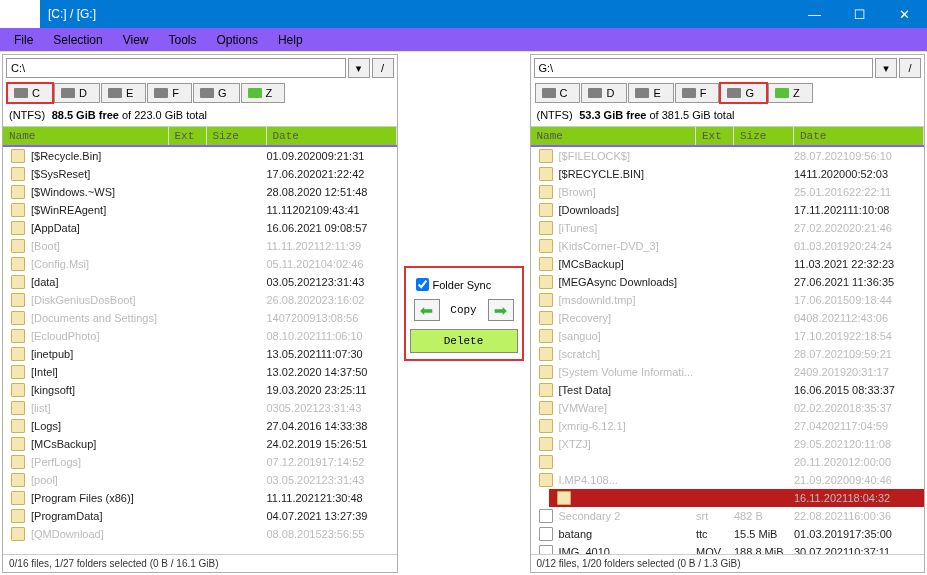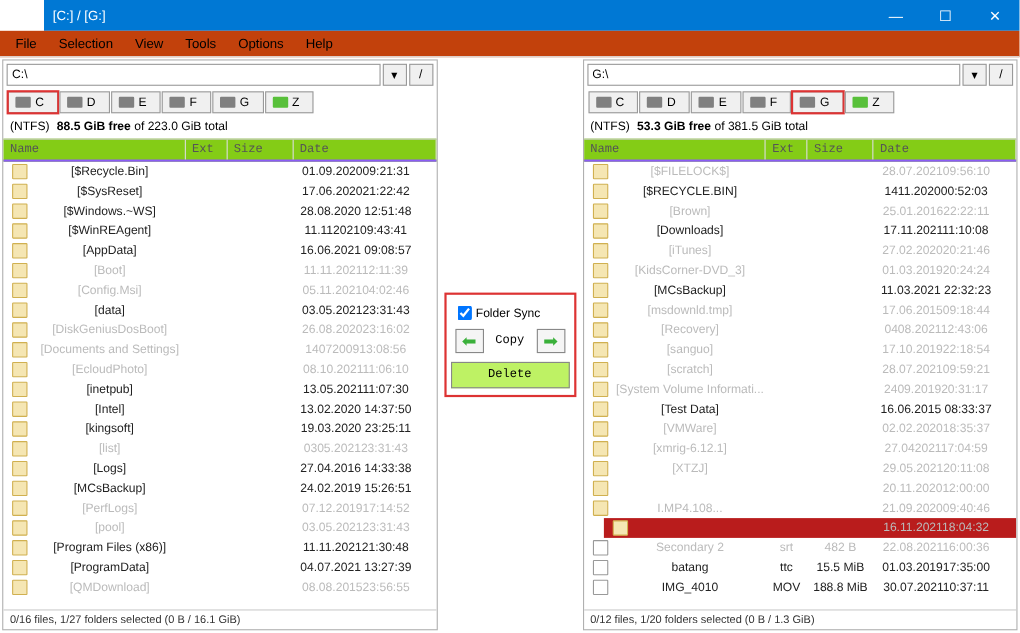--- a/index.html
+++ b/index.html
@@ -3,21 +3,21 @@
   <meta charset="utf-8">
   <style>
     * { box-sizing: border-box; margin: 0; padding: 0; font-family: Tahoma, Arial, sans-serif; font-size: 11px; }
     body { background: #fff; width: 927px; height: 575px; overflow: hidden; display: flex; flex-direction: column; }
     
     .titlebar { background: #0078d4; height: 28px; display: flex; align-items: center; color: #fff; padding-left: 8px; margin-left: 40px; }
     .titlebar-text { flex: 1; font-size: 12px; }
     .titlebar-btns { display: flex; }
     .titlebar-btn { width: 45px; height: 28px; display: flex; align-items: center; justify-content: center; color: #fff; font-size: 13px; }
     
-    .menubar { background: #c2410c; height: 24px; display: flex; align-items: center; padding: 0 4px; border-bottom: 1px solid #e0e0e0; }
+    .menubar { background: #8b5cf6; height: 24px; display: flex; align-items: center; padding: 0 4px; border-bottom: 1px solid #e0e0e0; }
     .menubar span { padding: 4px 10px; font-size: 12px; }
     
     .main { flex: 1; display: flex; overflow: hidden; }
     .pane { display: flex; flex-direction: column; border: 1px solid #b0b0b0; margin: 2px; overflow: hidden; }
     .pane.left { width: 405px; }
     .pane.right { width: 405px; }
     .center { flex: 1; display: flex; flex-direction: column; align-items: center; justify-content: center; gap: 4px; padding: 4px; }
     
     .pathbar { display: flex; padding: 3px; gap: 2px; }
     .pathbar input { flex: 1; border: 1px solid #999; padding: 2px 4px; height: 20px; }
@@ -33,21 +33,21 @@
     .spacebar b { font-weight: bold; }
     
     .listheader { display: flex; background: #84cc16; border-top: 1px solid #ccc; border-bottom: 2px solid #8b5cf6; }
     .listheader div { padding: 3px 6px; border-right: 1px solid #ddd; font-family: "Courier New", monospace; color: #555; }
     .col-name { flex: 1; }
     .col-ext { width: 38px; }
     .col-size { width: 60px; }
     .col-date { width: 130px; }
     
     .filelist { flex: 1; overflow-y: auto; }
-    .row { display: flex; align-items: center; padding: 1px 0; height: 18px; text-align: center; }
+    .row { display: flex; align-items: center; padding: 1px 0; height: 18px; }
     .row.sel { background: #b91c1c; margin-left: 18px; }
     .row .fico { width: 14px; height: 14px; margin: 0 4px 0 8px; background: #f5e6b3; border: 1px solid #d0b050; border-radius: 1px; flex-shrink: 0; }
     .row .fico.file { background: #fff; border-color: #999; }
     .row .nm { flex: 1; padding-left: 2px; white-space: nowrap; overflow: hidden; color: #222; }
     .row .ext { width: 38px; color: #222; }
     .row .sz { width: 60px; color: #222; }
     .row .dt { width: 130px; color: #222; padding-right: 16px; }
     .row.dim .nm, .row.dim .dt, .row.dim .ext, .row.dim .sz { color: #bbb; }
     
     .statusbar { padding: 3px 6px; border-top: 1px solid #ccc; font-size: 10px; color: #333; }
@@ -385,20 +385,27 @@
           <span class="sz"></span>
           <span class="dt">01.03.201920:24:24</span>
         </div>
         <div class="row">
           <span class="fico"></span>
           <span class="nm">[MCsBackup]</span>
           <span class="ext"></span>
           <span class="sz"></span>
           <span class="dt">11.03.2021 22:32:23</span>
         </div>
+        <div class="row">
+          <span class="fico"></span>
+          <span class="nm">[MEGAsync Downloads]</span>
+          <span class="ext"></span>
+          <span class="sz"></span>
+          <span class="dt">27.06.2021 11:36:35</span>
+        </div>
         <div class="row dim">
           <span class="fico"></span>
           <span class="nm">[msdownld.tmp]</span>
           <span class="ext"></span>
           <span class="sz"></span>
           <span class="dt">17.06.201509:18:44</span>
         </div>
         <div class="row dim">
           <span class="fico"></span>
           <span class="nm">[Recovery]</span>

